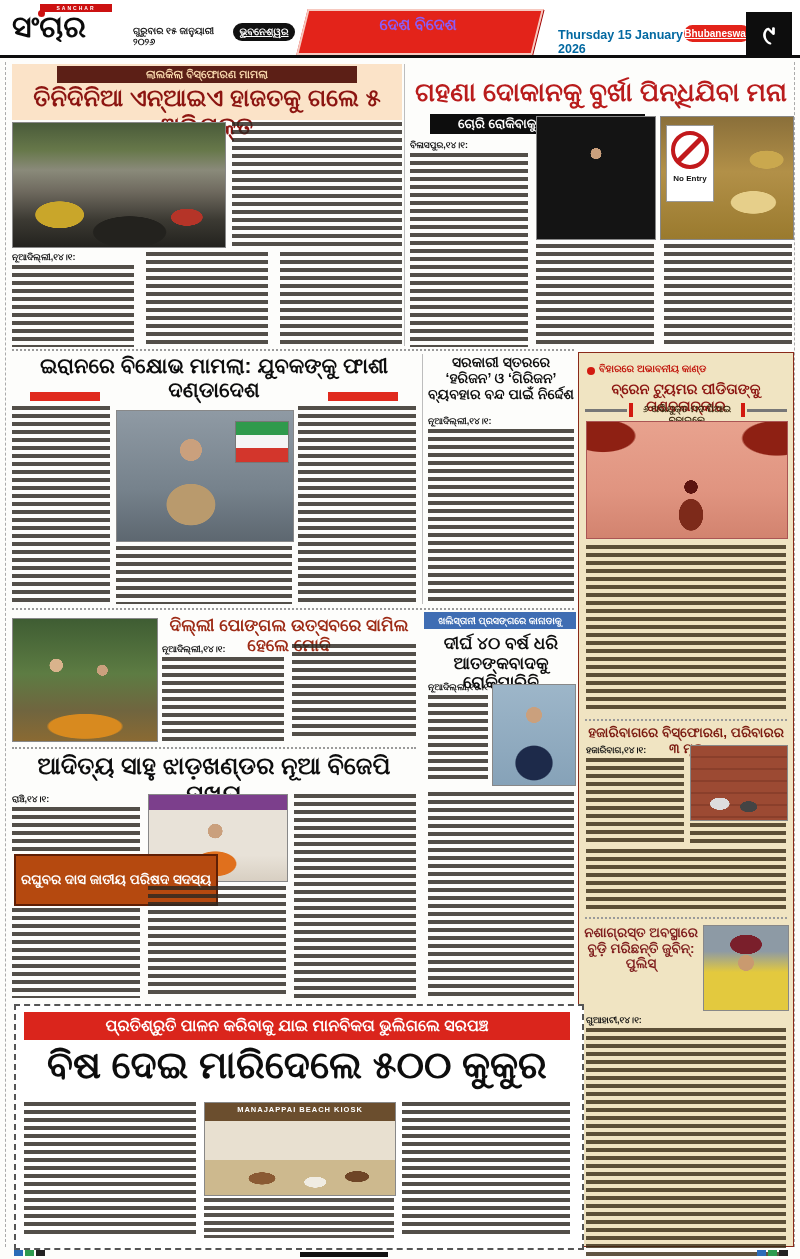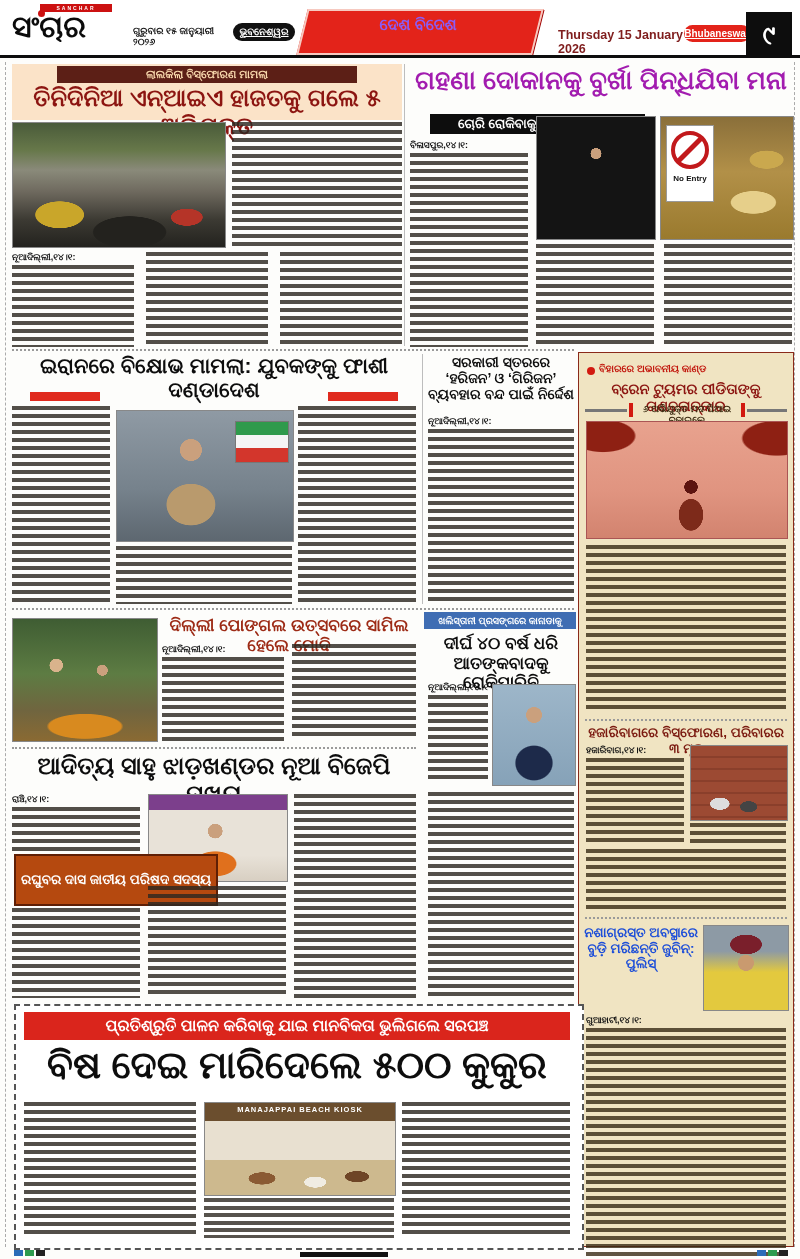--- a/index.html
+++ b/index.html
@@ -24,21 +24,21 @@
 <div id="page">
 
   <div class="abs" style="left:0;top:0;width:800px;height:58px;background:#fff;">
     <div class="abs" style="left:40;top:4px;left:40px;width:72px;height:8px;background:#c11;color:#fff;font-size:5px;font-weight:bold;text-align:center;letter-spacing:2px;line-height:8px;">SANCHAR</div>
     <div class="abs hl" style="left:12px;top:10px;width:120px;font-size:30px;color:#0b0b0b;">ସଂଚାର</div>
     <div class="abs" style="left:38px;top:10px;width:7px;height:7px;border-radius:50%;background:#c11;"></div>
     <div class="abs hl" style="left:133px;top:26px;width:100px;font-size:9.5px;color:#111;">ଗୁରୁବାର ୧୫ ଜାନୁୟାରୀ ୨୦୨୬</div>
     <div class="abs pill" style="left:233px;top:23px;width:62px;height:18px;background:#111;font-size:10px;">ଭୁବନେଶ୍ୱର</div>
     <div class="abs" style="left:302px;top:9px;width:232px;height:42px;background:#e3231a;border:2px solid #f6c9c0;transform:skewX(-14deg);box-shadow:1px 1px 0 #900;"></div>
     <div class="abs hl ctr" style="left:302px;top:16px;width:232px;font-size:16px;color:#8b5cf6;">ଦେଶ ବିଦେଶ</div>
-    <div class="abs hl" style="left:558px;top:28px;width:140px;font-size:12.5px;color:#7f1d1d;">Thursday 15 January 2026</div>
+    <div class="abs hl" style="left:558px;top:28px;width:140px;font-size:12.5px;color:#0369a1;">Thursday 15 January 2026</div>
     <div class="abs pill" style="left:684px;top:25px;width:66px;height:17px;background:#e3231a;font-size:10px;">Bhubaneswar</div>
     <div class="abs" style="left:746px;top:12px;width:46px;height:46px;background:#0d0d0d;color:#fff;display:flex;align-items:center;justify-content:center;font-size:26px;font-weight:bold;">
       <span>୯</span>
     </div>
     <div class="abs" style="left:0;top:55px;width:800px;height:3px;background:#0d0d0d;"></div>
   </div>
 
   <div class="abs" style="left:5px;top:62px;height:1185px;border-left:1px dashed #aaa;"></div>
   <div class="abs" style="left:794px;top:62px;height:1185px;border-left:1px dashed #aaa;"></div>
 
@@ -58,21 +58,21 @@
       <span class="dl">ନୂଆଦିଲ୍ଲୀ,୧୪।୧:</span>
       <div class="ft" style="height:82px;"></div>
     </div>
     <div class="abs ft" style="left:134px;top:188px;width:122px;height:94px;"></div>
     <div class="abs ft" style="left:268px;top:188px;width:122px;height:94px;"></div>
   </div>
 
   <div class="abs vline" style="left:404px;top:64px;height:282px;"></div>
 
   <div class="abs" style="left:410px;top:64px;width:382px;height:282px;">
-    <div class="abs hl ctr" style="left:0;top:2px;width:382px;font-size:26px;color:#a21caf;">ଗହଣା ଦୋକାନକୁ ବୁର୍ଖା ପିନ୍ଧିଯିବା ମନା</div>
+    <div class="abs hl ctr" style="left:0;top:14px;width:382px;font-size:26px;color:#b91c1c;">ଗହଣା ଦୋକାନକୁ ବୁର୍ଖା ପିନ୍ଧିଯିବା ମନା</div>
     <div class="abs hl ctr" style="left:20px;top:50px;width:215px;height:20px;background:#0d0d0d;color:#fff;font-size:13px;line-height:20px;">ଚୋରି ରୋକିବାକୁ ଠୋସ୍ ନିଷ୍ପତ୍ତି</div>
     <div class="abs" style="left:0;top:76px;width:118px;height:206px;">
       <span class="dl">ବିଳାସପୁର,୧୪।୧:</span>
       <div class="ft" style="height:194px;"></div>
     </div>
     <div class="abs photo" style="left:126px;top:52px;width:118px;height:122px;background:
            radial-gradient(ellipse 26px 44px at 50% 58%, #141414 0 60%, transparent 62%),
            radial-gradient(circle 9px at 50% 30%, #caa07d 0 60%, #141414 62% 100%),
            linear-gradient(180deg,#b9a98f 0%,#a99a82 50%,#8d8070 100%);"></div>
     <div class="abs photo" style="left:250px;top:52px;width:132px;height:122px;background:
@@ -142,21 +142,21 @@
       <div class="ft-c" style="height:86px;"></div>
     </div>
     <div class="abs photo" style="left:111px;top:392px;width:96px;height:74px;background:
            radial-gradient(ellipse 16px 10px at 30% 78%, #ddd 0 60%, transparent 62%),
            radial-gradient(ellipse 14px 9px at 60% 82%, #444 0 60%, transparent 62%),
            repeating-linear-gradient(to bottom,#9c4a33 0 10px,#8a3f2b 10px 12px);"></div>
     <div class="abs ft-c" style="left:111px;top:470px;width:96px;height:20px;"></div>
     <div class="abs ft-c" style="left:7px;top:496px;width:200px;height:62px;"></div>
 
     <div class="abs dotline" style="left:6px;top:564px;width:202px;"></div>
-    <div class="abs hl ctr" style="left:4px;top:572px;width:116px;font-size:13.5px;color:#1d4ed8;">ନଶାଗ୍ରସ୍ତ ଅବସ୍ଥାରେ ବୁଡ଼ି ମରିଛନ୍ତି ଜୁବିନ୍: ପୁଲିସ୍</div>
+    <div class="abs hl ctr" style="left:4px;top:572px;width:116px;font-size:13.5px;color:#7f1d1d;">ନଶାଗ୍ରସ୍ତ ଅବସ୍ଥାରେ ବୁଡ଼ି ମରିଛନ୍ତି ଜୁବିନ୍: ପୁଲିସ୍</div>
     <div class="abs photo" style="left:124px;top:572px;width:84px;height:84px;background:
            radial-gradient(ellipse 26px 16px at 50% 22%, #7a1f2b 0 60%, transparent 62%),
            radial-gradient(circle 13px at 50% 44%, #c99a6f 0 60%, transparent 62%),
            linear-gradient(180deg,#8d9aa5 0 30%,#e3c93e 55% 100%);"></div>
     <div class="abs" style="left:7px;top:662px;width:200px;height:572px;">
       <span class="dl">ଗୁଆହାଟୀ,୧୪।୧:</span>
       <div class="ft-c" style="height:558px;"></div>
     </div>
   </div>
 

